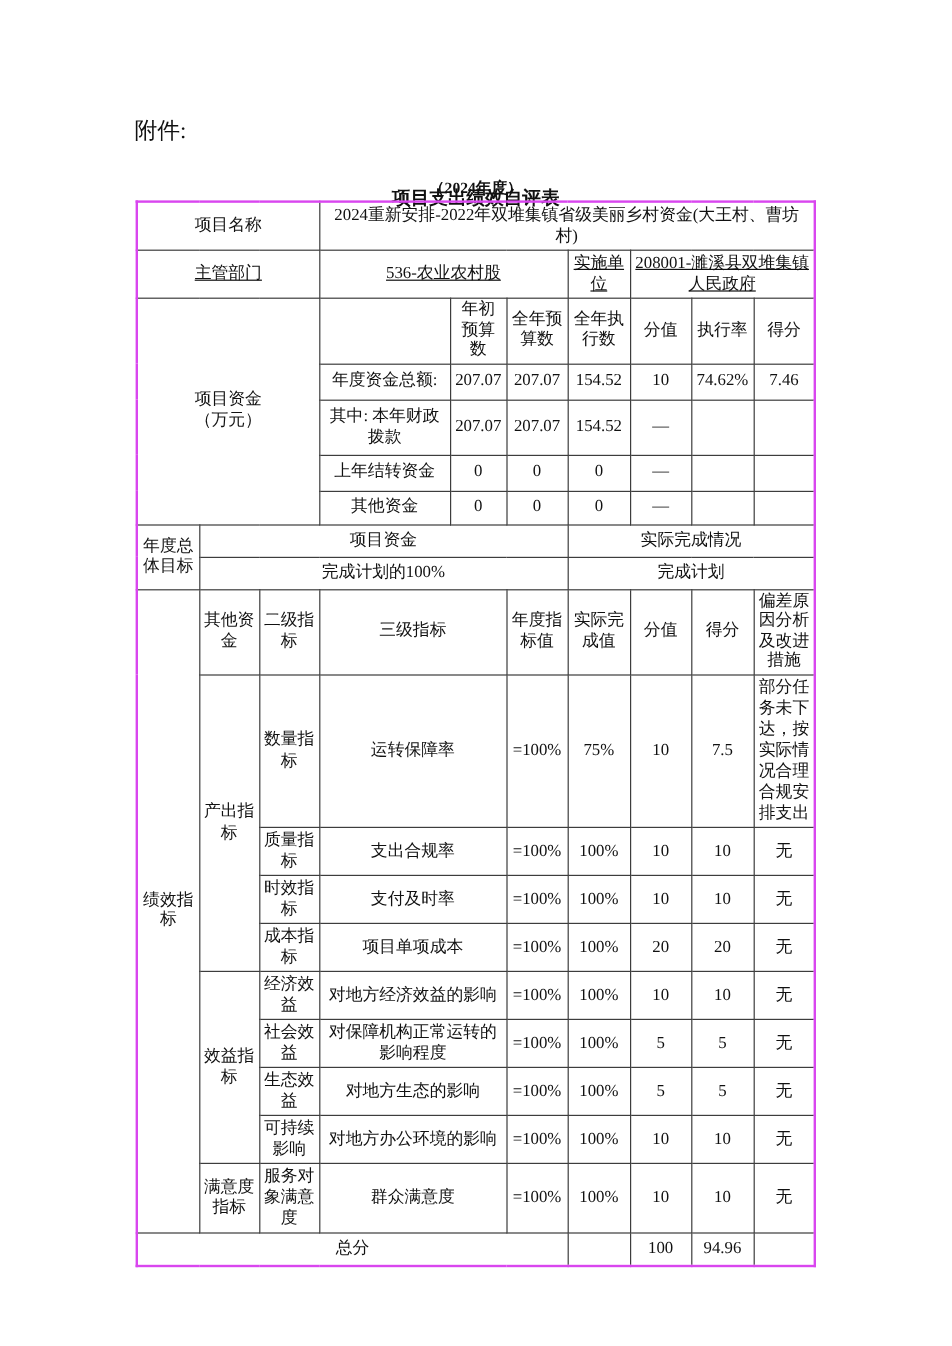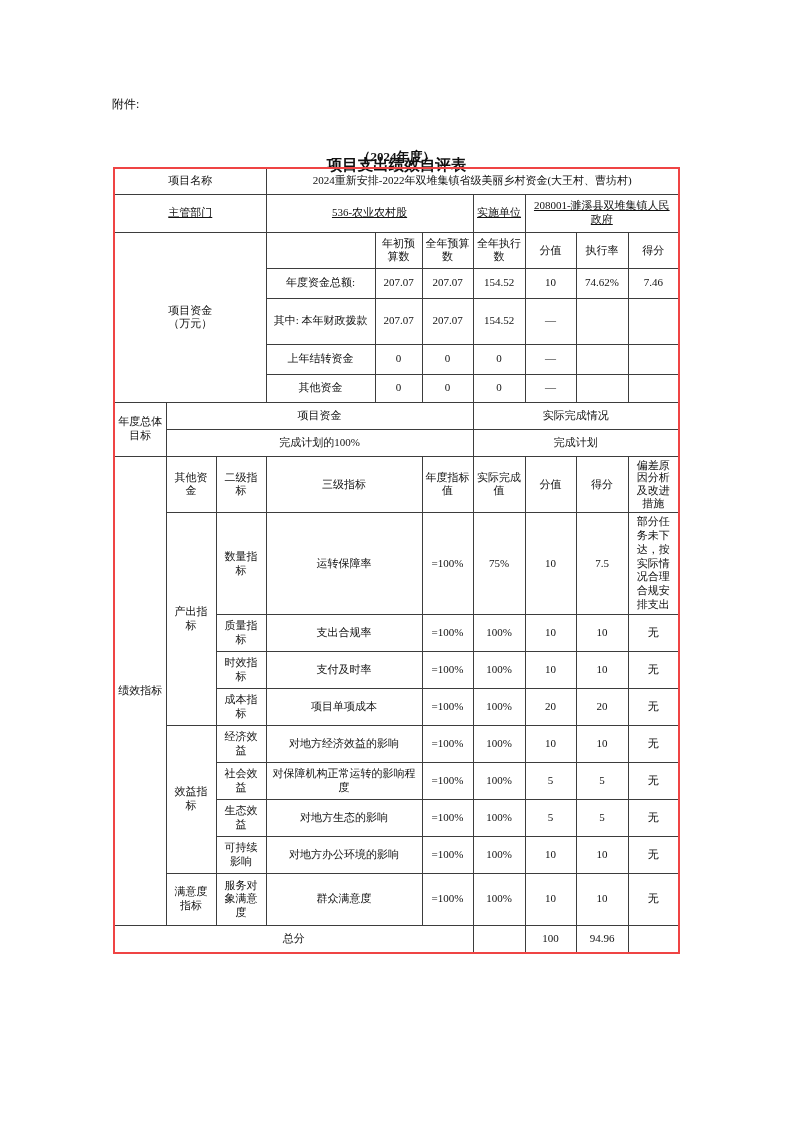--- a/index.html
+++ b/index.html
@@ -10,37 +10,37 @@
     color: #111111;
   }
   .sheet {
     position: relative;
     width: 793px; height: 1122px;
     background: #ffffff;
     overflow: hidden;
   }
   .attachment {
     position: absolute; left: 100px; top: 96px;
-    font-size: 12px;
+    font-size: 19px;
     padding-left: 12px;
   }
   .doc-title {
     position: absolute; left: 0; top: 121px; width: 100%;
     text-align: center; font-weight: bold; font-size: 15.5px; margin-top: 34px;
   }
   .doc-subtitle {
     position: absolute; left: 0; top: 148px; width: 100%;
     text-align: center; font-weight: bold; font-size: 13px;
   }
   table.main {
     position: absolute; left: 113px; top: 167px;
     width: 565px;
     border-collapse: collapse; table-layout: fixed;
-    border: 2px solid #ef4444;
-    font-size: 11px;
+    border: 2px solid #d946ef;
+    font-size: 14px;
   }
   table.main td {
     border: 1px solid #3d3d3d;
     text-align: center; vertical-align: middle;
     padding: 2px 3px;
     line-height: 1.25;
     word-break: break-all;
     overflow: hidden;
   }
   td.left { text-align: left; }

